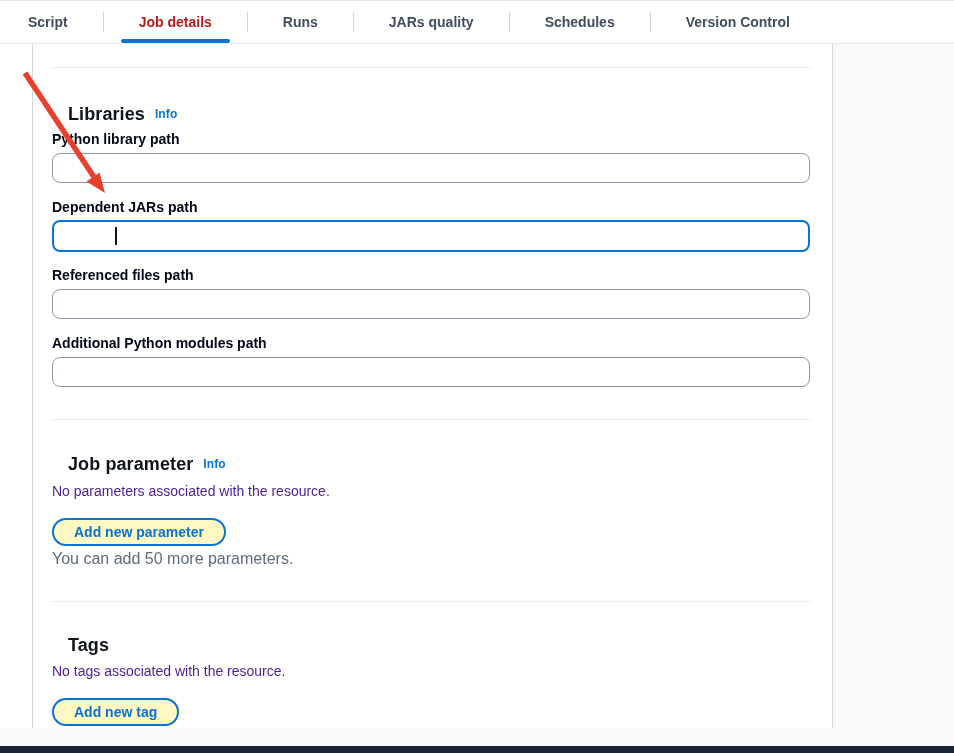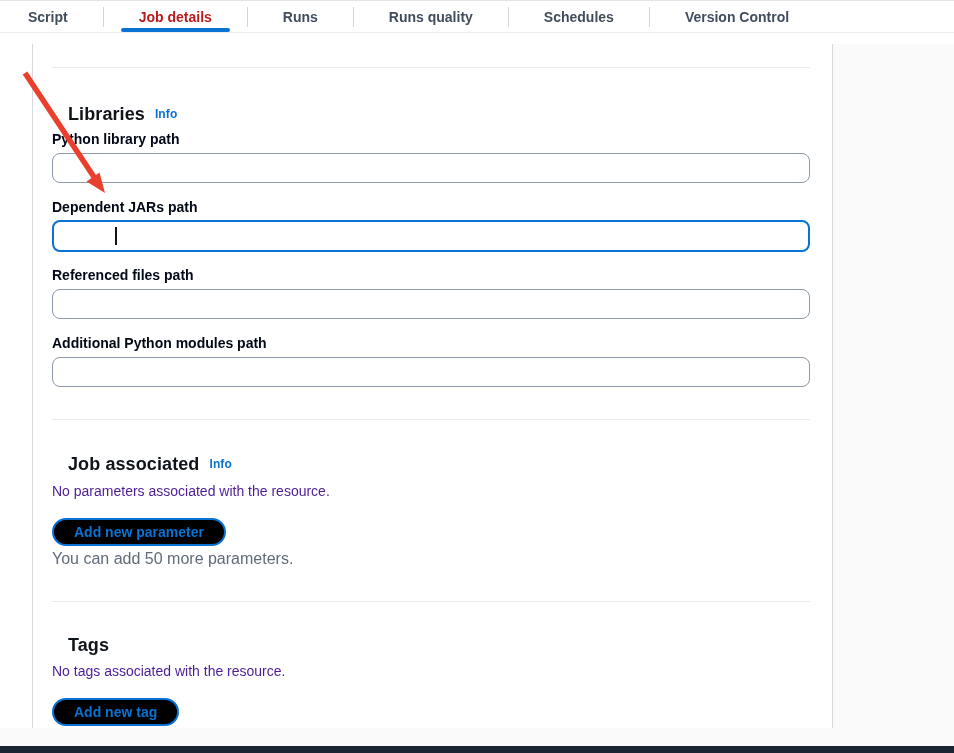--- a/index.html
+++ b/index.html
@@ -9,21 +9,21 @@
   .screen {
     position: relative;
     width: 954px; height: 753px;
     background: #ffffff;
     overflow: hidden;
     border-top: 1px solid #e3e6e9;
   }
 
   
   .tabbar {
-    position: absolute; top: 0; left: 0; right: 0; height: 32px;
+    position: absolute; top: 0; left: 0; right: 0; height: 43px;
     display: flex; align-items: stretch;
     background: #ffffff;
     border-bottom: 1px solid #eaeded;
     padding-left: 8px;
     gap: 15px;
   }
   .tab {
     position: relative;
     display: flex; align-items: center;
     padding: 0 20px;
@@ -107,21 +107,21 @@
   }
   .hint-text {
     position: absolute; left: 0;
     font-size: 16px; color: #5f6b7a;
   }
   .pill-button {
     position: absolute; left: 0;
     display: inline-flex; align-items: center; justify-content: center;
     height: 28px; padding: 0 20px;
     border: 2px solid #0972d3; border-radius: 16px;
-    background: #000000;
+    background: #fef9c3;
     font-family: "Liberation Sans", sans-serif;
     font-size: 14px; font-weight: bold; color: #0972d3;
     cursor: pointer; white-space: nowrap;
   }
 
   
   .arrow-overlay {
     position: absolute; left: 0; top: 0; width: 954px; height: 753px;
     pointer-events: none;
   }
@@ -131,21 +131,21 @@
 
 <div class="screen">
 
   <nav class="tabbar">
     <div class="tab">Script</div>
     <div class="tab-sep"></div>
     <div class="tab active">Job details</div>
     <div class="tab-sep"></div>
     <div class="tab">Runs</div>
     <div class="tab-sep"></div>
-    <div class="tab">Runs quality</div>
+    <div class="tab">JARs quality</div>
     <div class="tab-sep"></div>
     <div class="tab">Schedules</div>
     <div class="tab-sep"></div>
     <div class="tab">Version Control</div>
   </nav>
 
   <div class="left-border"></div>
   <div class="right-gutter"></div>
   <div class="right-border"></div>
   <div class="bottom-strip"></div>
@@ -168,21 +168,21 @@
 
     <label class="field-label" style="top:223px">Referenced files path</label>
     <input class="text-input" style="top: 245px;" type="text" value="">
 
     <label class="field-label" style="top:291px">Additional Python modules path</label>
     <input class="text-input" style="top: 313px;" type="text" value="">
 
     <div class="divider" style="top:375px"></div>
 
     <h2 class="section-heading" style="top:410px">
-      <span>Job associated</span><span class="info-link">Info</span>
+      <span>Job parameter</span><span class="info-link">Info</span>
     </h2>
     <div class="body-text" style="top:439px">No parameters associated with the resource.</div>
     <button class="pill-button" style="top:474px">Add new parameter</button>
     <div class="hint-text" style="top:506px">You can add 50 more parameters.</div>
 
     <div class="divider" style="top:557px"></div>
 
     <h2 class="section-heading" style="top:591px">
       <span>Tags</span>
     </h2>

